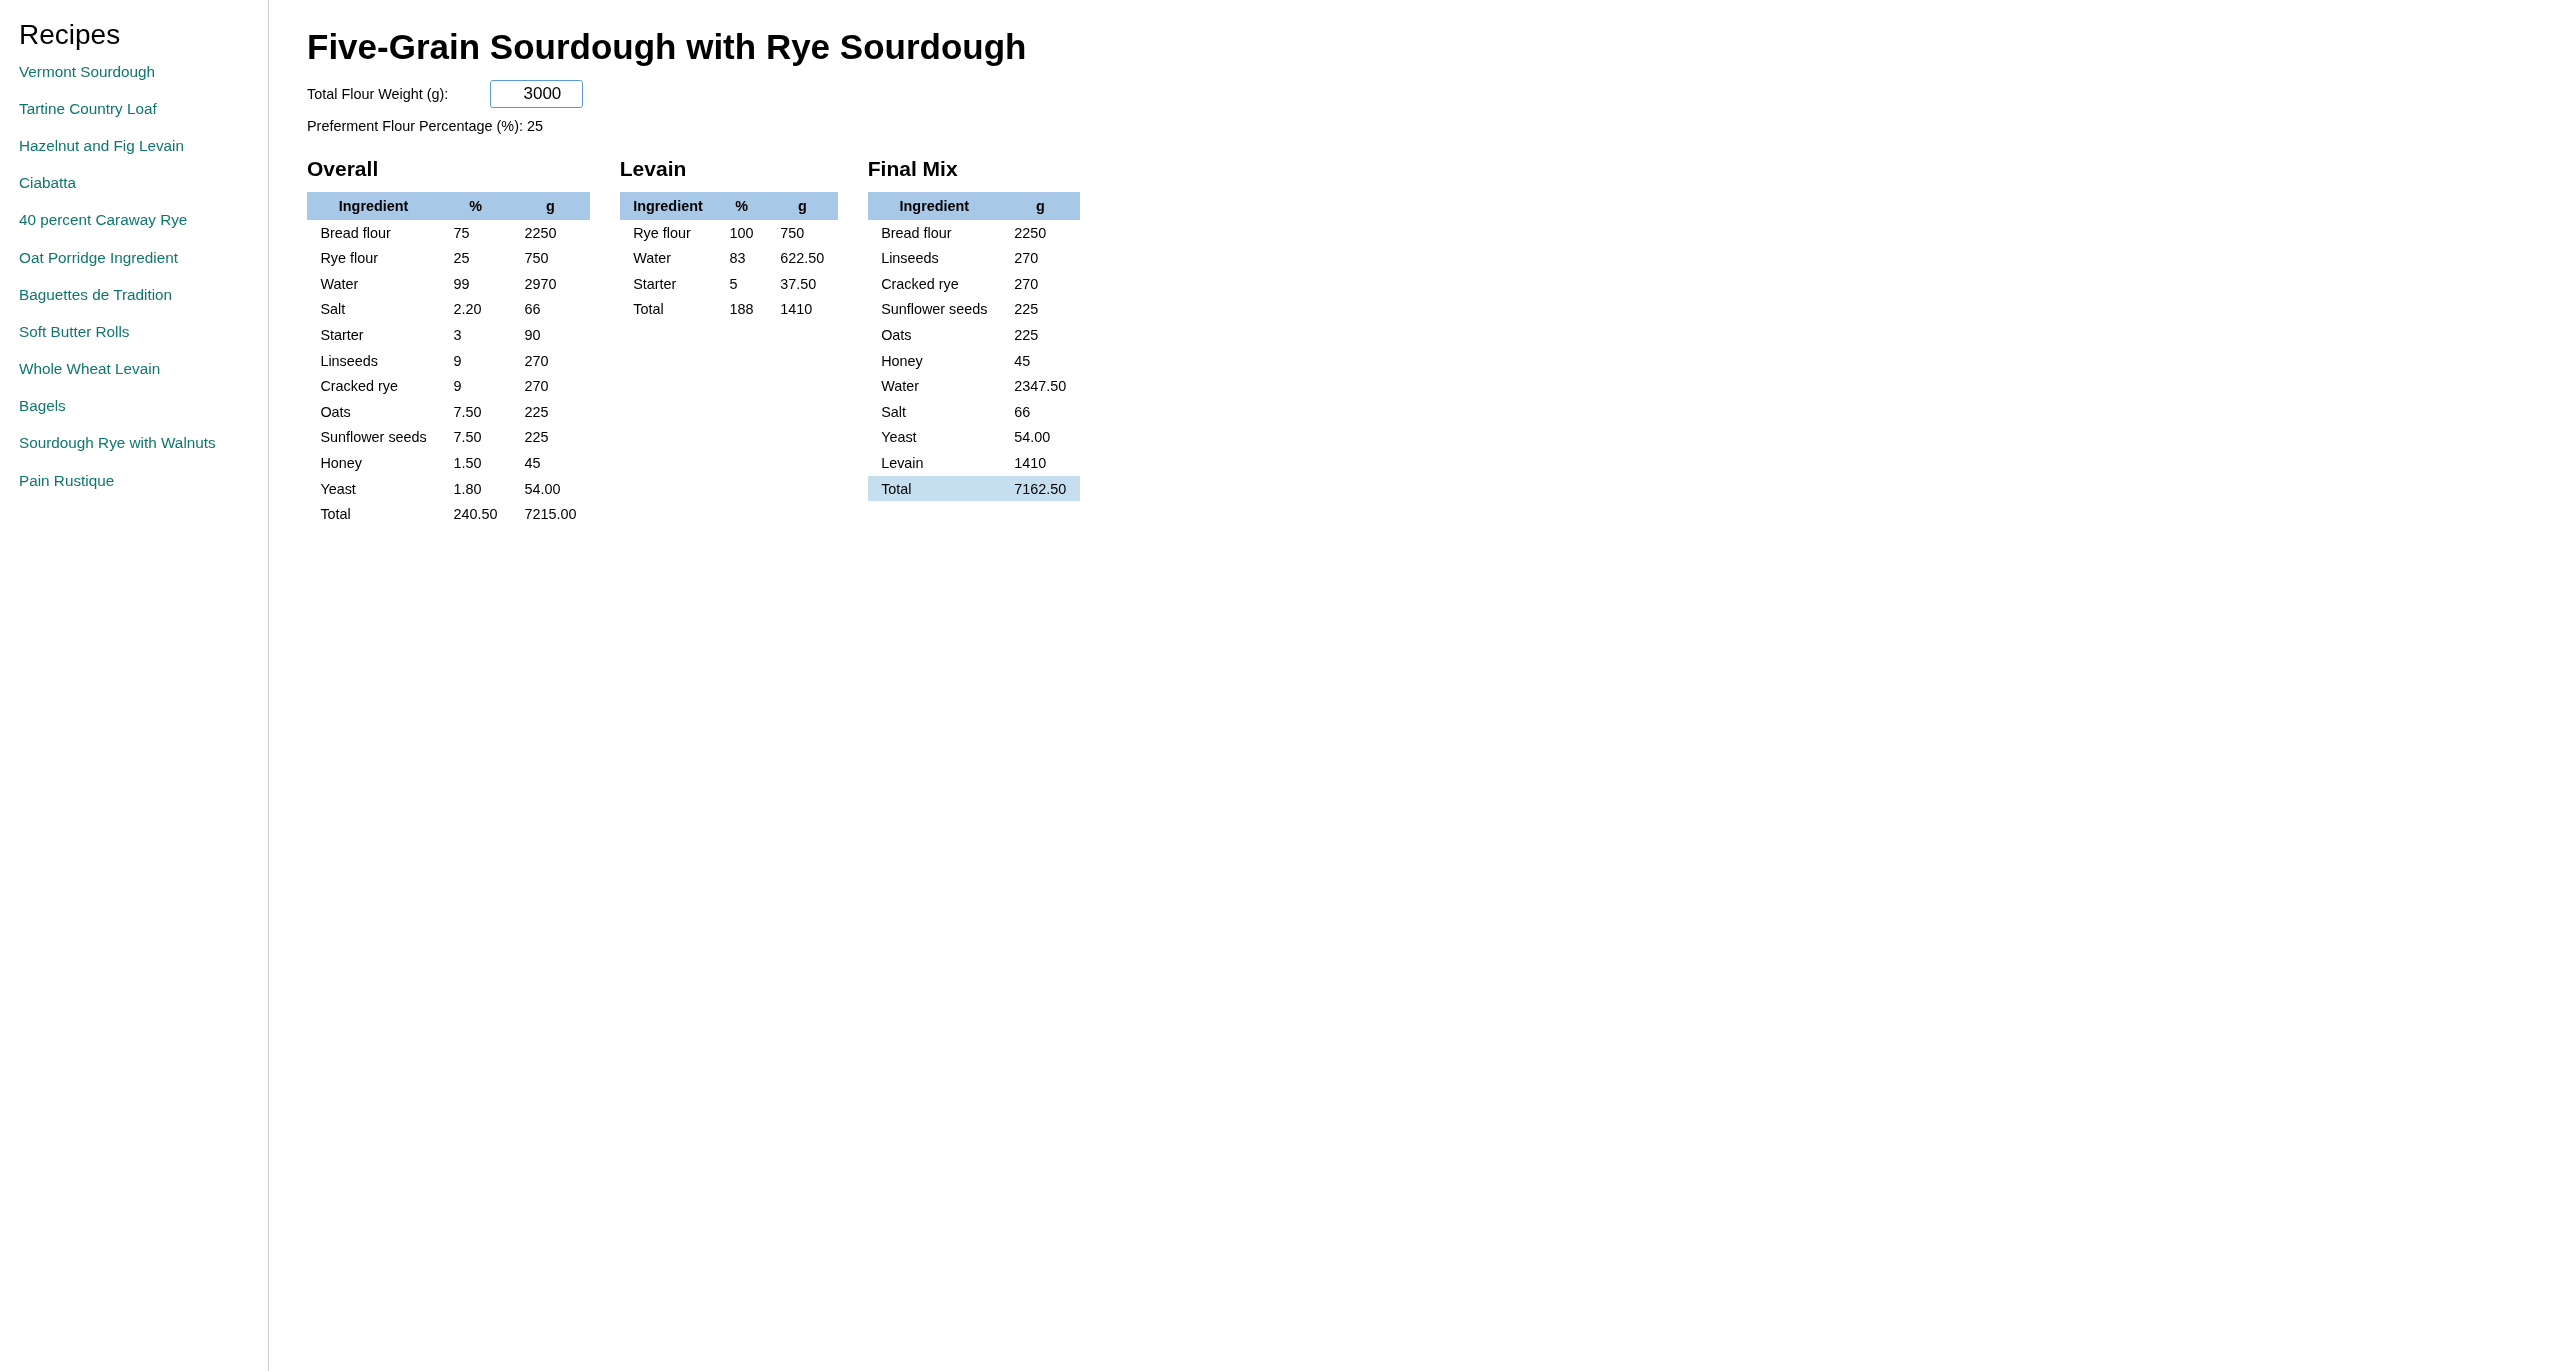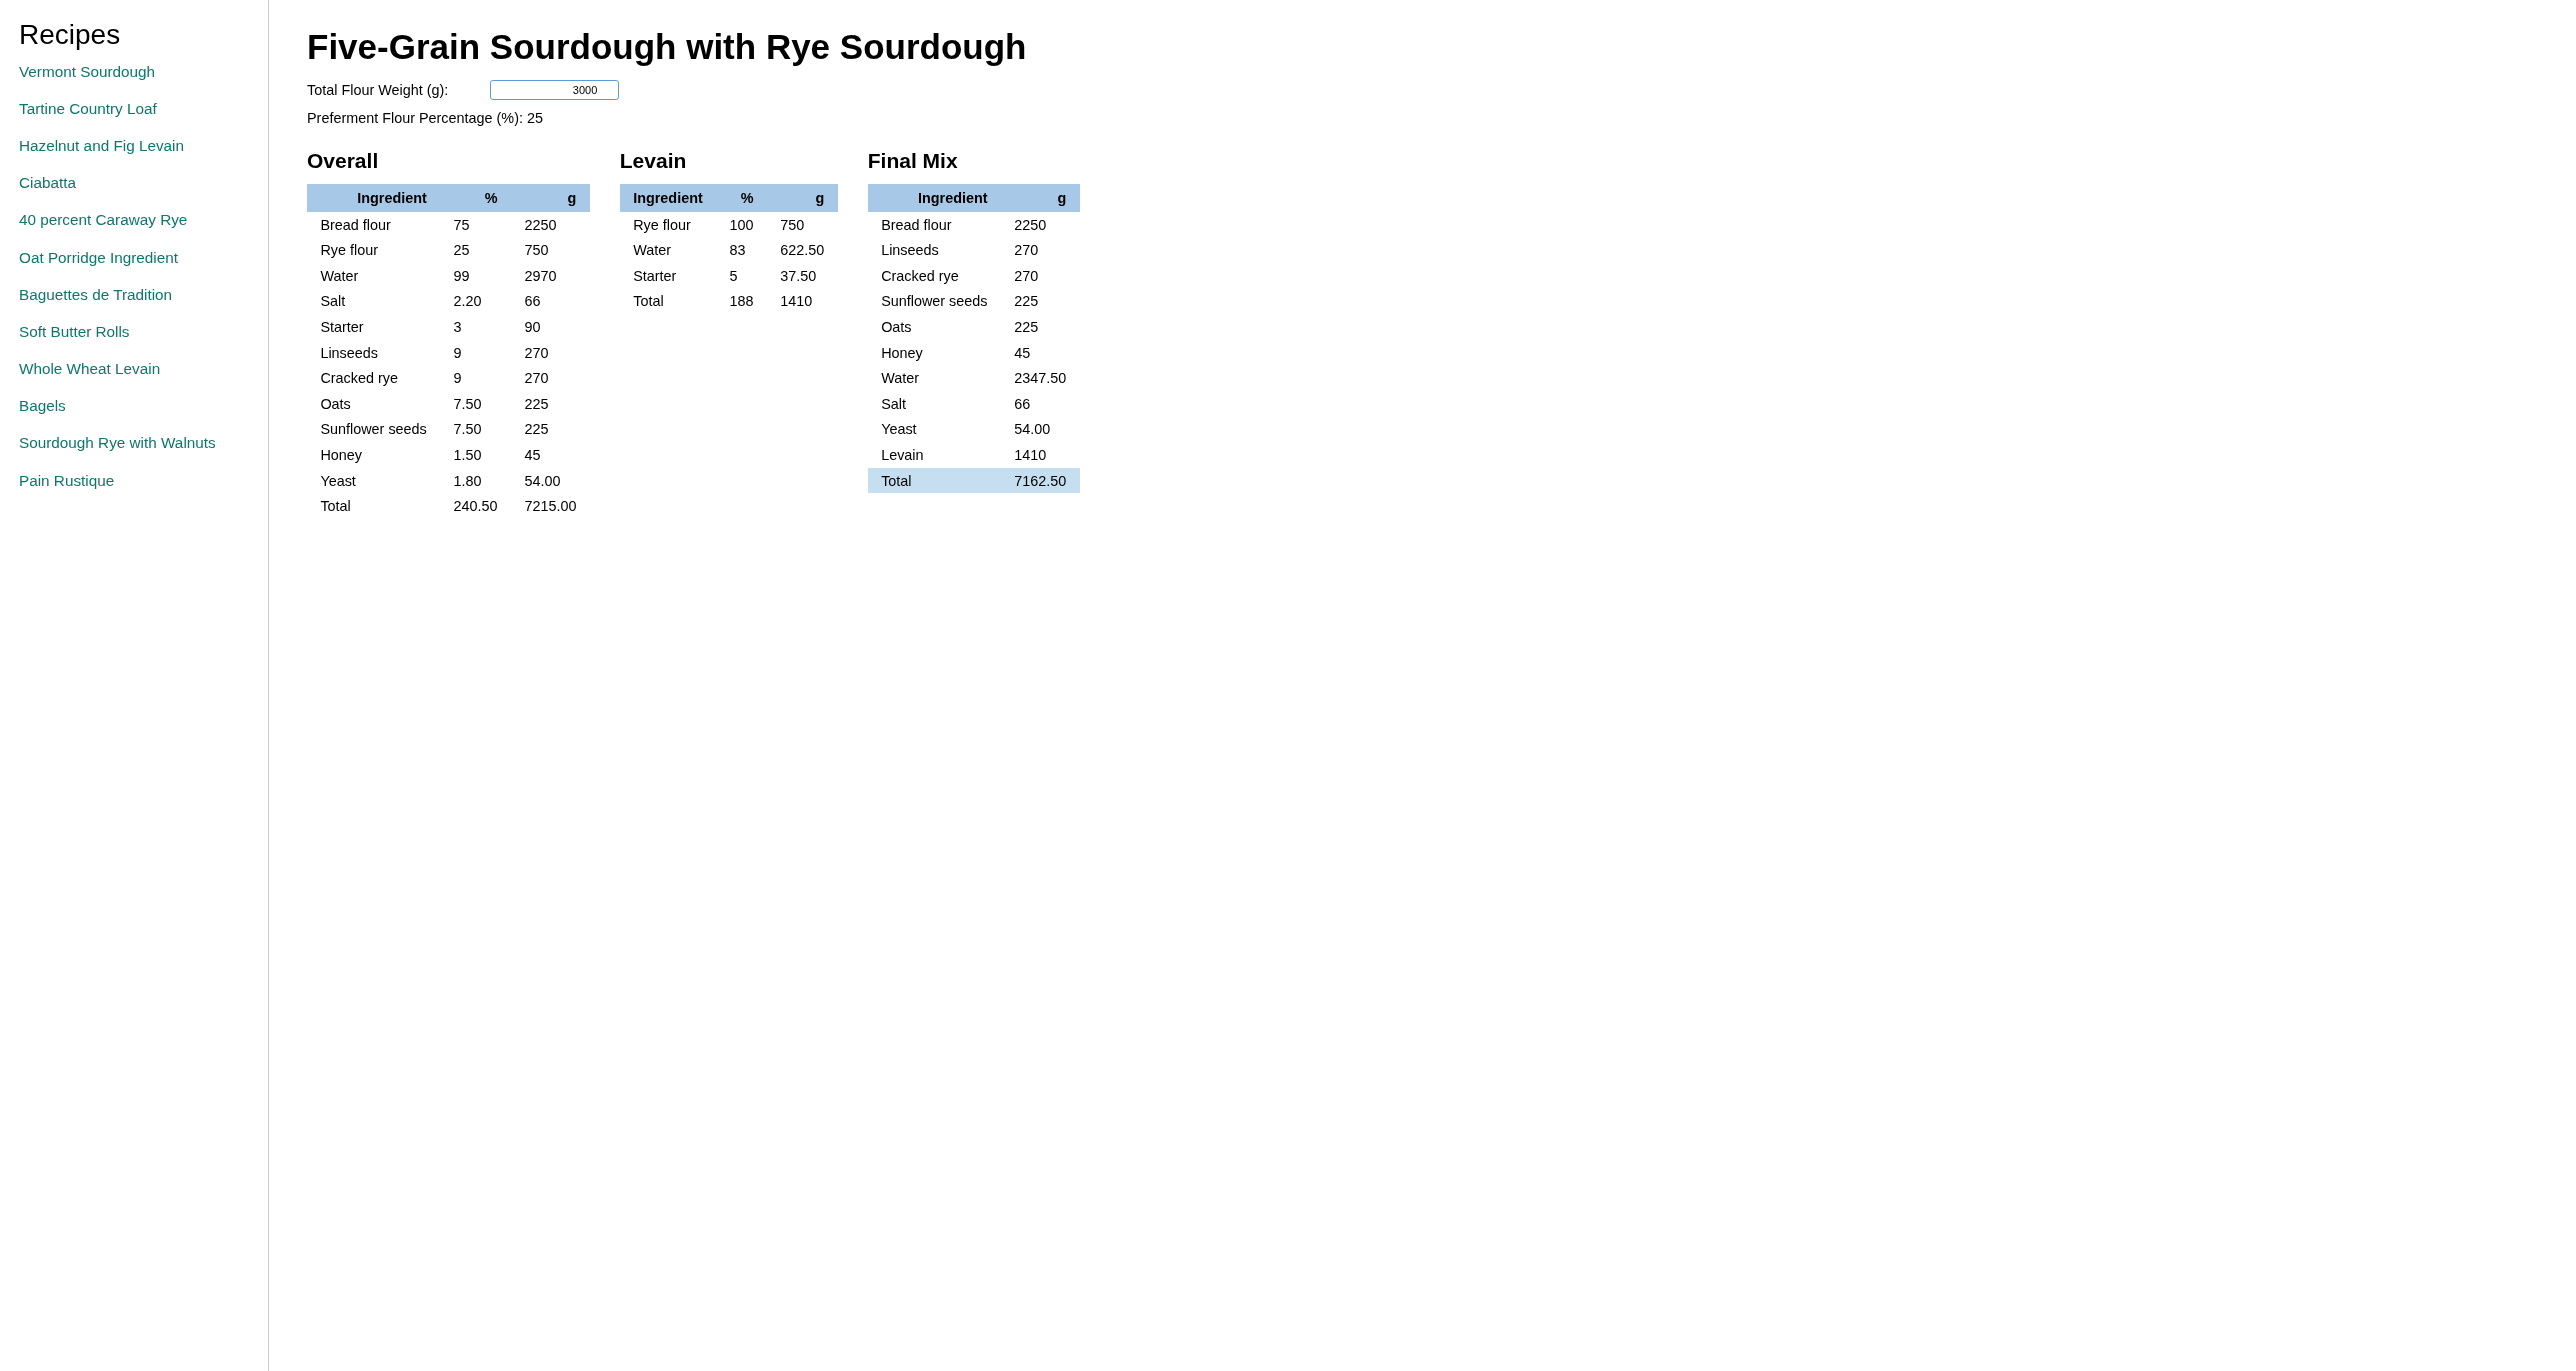--- a/index.html
+++ b/index.html
@@ -50,22 +50,22 @@
       align-items: center;
       margin-bottom: 9.6px;
       font-size: 14.4px;
       gap: 36px;
     }
     .flour-weight-row label {
       margin-right: 5.8px;
       white-space: nowrap;
     }
     .flour-weight-row input {
-      width: 129px;
-      font-size: 11px;
+      width: 93px;
+      font-size: 17px;
       border: 1.9px solid #5b9bd5;
       border-radius: 2.9px;
       padding: 2.9px 5.8px;
       outline: none;
       text-align: right;
     }
     #preferment-row {
       font-size: 14.4px;
       margin-bottom: 23px;
     }
@@ -83,21 +83,21 @@
       font-weight: bold;
       margin-bottom: 11.5px;
     }
     table {
       border-collapse: collapse;
       font-size: 14.4px;
     }
     table thead tr th {
       background: #a8c8e8;
       padding: 5.8px 13.4px;
-      text-align: right;
+      text-align: center;
       font-weight: bold;
       border: none;
     }
     table tbody tr td {
       padding: 4.8px 13.4px;
       border: none;
       background: #fff;
     }
     table tbody tr.total-row td {
       background: #c5dff0;

